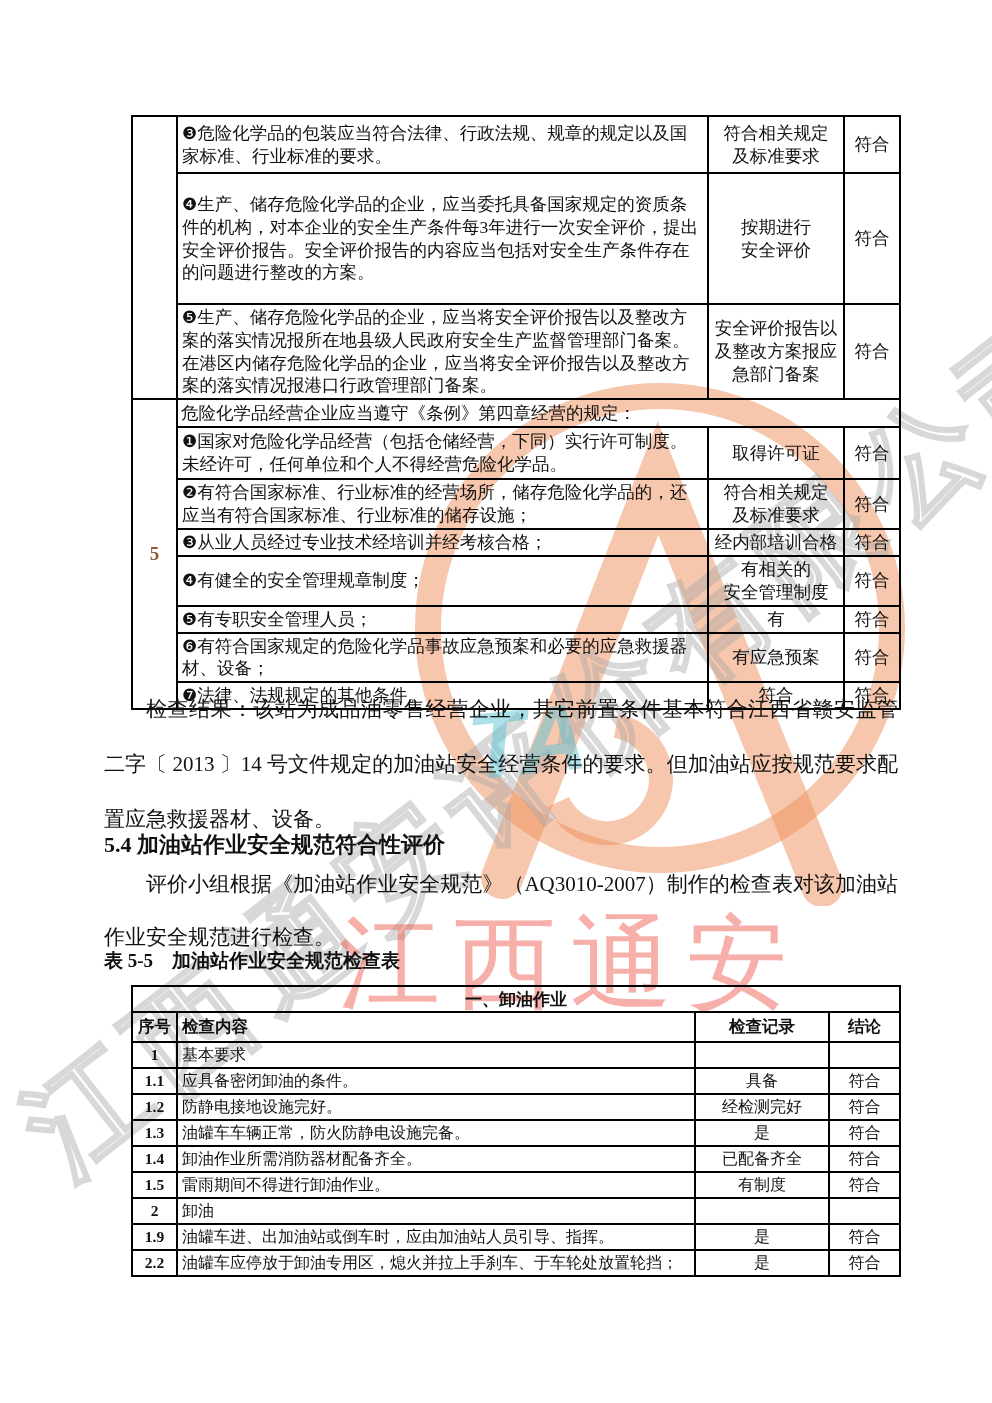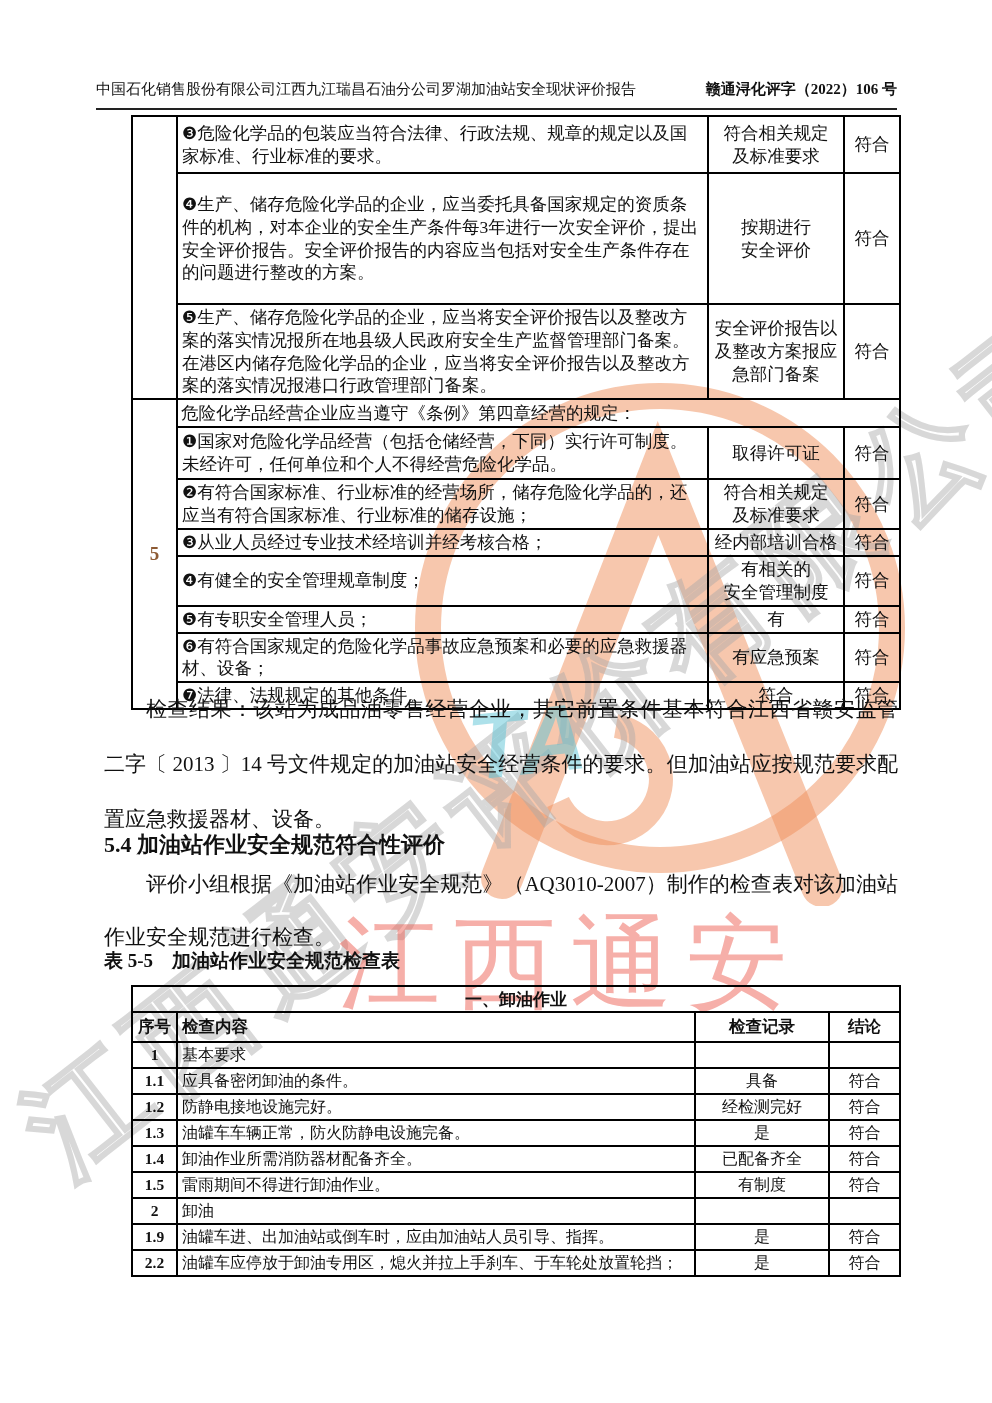--- a/index.html
+++ b/index.html
@@ -98,24 +98,20 @@
         <circle cx="262" cy="262" r="232" stroke-width="26"></circle>
         <path d="M 104 512 L 260 112 L 424 520" stroke-width="42" stroke-linecap="round"></path>
         <path d="M 160 436 a 54 54 0 1 0 58 -76" stroke-width="24"></path>
       </g>
     </svg>
     <div class="wm-diagonal">江西通安评价有限公司</div>
     <div class="wm-red">江西通安</div>
     <div class="wm-cyan">TA</div>
   </div>
 
-  <div class="content-block header">
-    <span class="left">中国石化销售股份有限公司江西九江瑞昌石油分公司罗湖加油站安全现状评价报告</span>
-    <span class="right">赣通浔化评字（2022）106 号</span>
-  </div>
 
   <table id="table1" class="content-block">
     <colgroup>
       <col style="width:45px">
         <col style="width:531px">
         <col style="width:136px">
         <col style="width:56px">
     </colgroup>
     <tbody>
         <tr>

